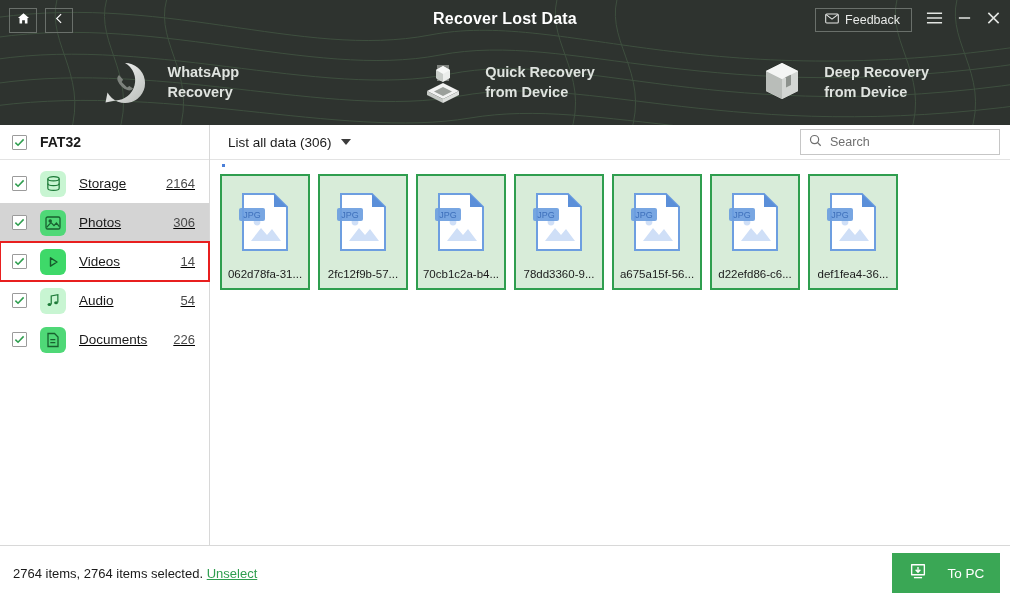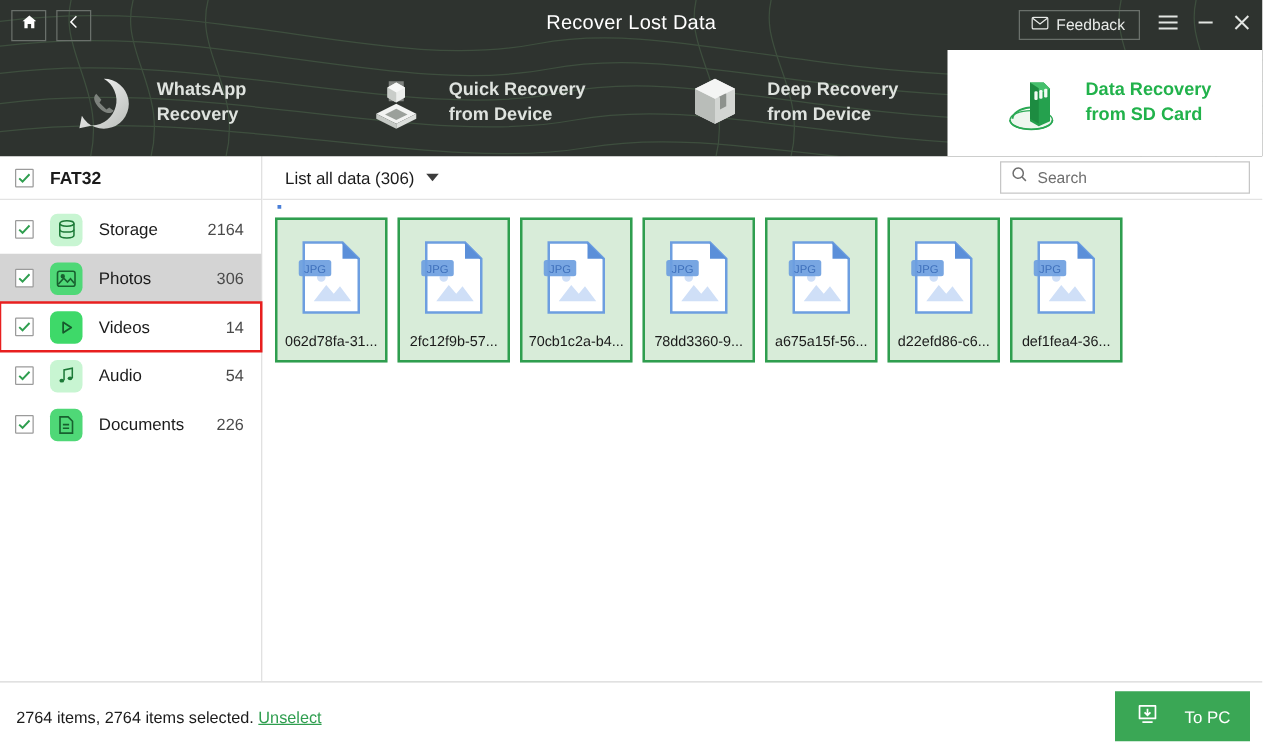--- a/index.html
+++ b/index.html
@@ -36,21 +36,21 @@
     color: #ffffff;
     margin-right: 8px;
     cursor: pointer;
   }
   .win-title {
     position: absolute;
     left: 0; right: 0; top: 10px;
     text-align: center;
     color: #ffffff;
     font-size: 16px;
-    font-weight: normal;
+    font-weight: bold;
     letter-spacing: .2px;
     pointer-events: none;
   }
   .titlebar-right {
     margin-left: auto;
     display: flex;
     align-items: center;
     gap: 14px;
     z-index: 4;
   }
@@ -104,21 +104,21 @@
   .fat-head {
     height: 35px;
     display: flex;
     align-items: center;
     padding-left: 12px;
     gap: 13px;
     border-bottom: 1px solid #e3e3e3;
   }
   .fat-head .label { font-size: 14px; font-weight: bold; color: #1b1b1b; }
 
-  .cat-list { padding-top: 4px; }
+  .cat-list { padding-top: 4px; text-decoration: underline; }
   .cat {
     position: relative;
     height: 39px;
     display: flex;
     align-items: center;
     padding-left: 12px;
     gap: 13px;
     cursor: pointer;
   }
   .cat.selected { background: #d4d4d4; }
@@ -346,39 +346,20 @@
             <path d="M10 14v20l16 8V22z" fill="#b9bdb9"></path>
             <path d="M42 14v20l-16 8V22z" fill="#d3d6d3"></path>
             <path d="M19 10 35 18v10l-5 2.5V21l-11-5.5z" fill="#8d928d"></path>
             <path d="M10 14 26 6l16 8-16 8z" fill="#f4f5f4"></path>
           </svg>
         </span>
         <span class="tab-label">Deep Recovery
 from Device</span>
       </div>
 
-      <div class="tab active">
-        <span class="tab-icon">
-          <svg width="54" height="54" viewBox="0 0 54 54">
-            <ellipse cx="26" cy="40" rx="17" ry="7.5" fill="#eef7ef" stroke="#29a853" stroke-width="1.1"></ellipse>
-            <path d="M9 40c0 4.2 7.6 7.5 17 7.5s17-3.3 17-7.5" fill="none" stroke="#29a853" stroke-width="1.4"></path>
-            <path d="M25 10h11l5 5v26l-9 4-7-4z" fill="#25a14e"></path>
-            <path d="M25 10h11l5 5-5 2.5-11-4z" fill="#45c06c"></path>
-            <path d="M25 10v29l7 4V14.5z" fill="#1d8c41"></path>
-            <g fill="#f3fbf4">
-              <rect x="28.5" y="17" width="2.6" height="7" rx="1"></rect>
-              <rect x="32.4" y="16" width="2.6" height="7" rx="1"></rect>
-              <rect x="36.3" y="15" width="2.6" height="7" rx="1"></rect>
-            </g>
-            <path d="M25 30c-9 1-14 5-14 9" fill="none" stroke="#29a853" stroke-width="1.6"></path>
-          </svg>
-        </span>
-        <span class="tab-label">Data Recovery
-from SD Card</span>
-      </div>
 
     </div>
   </div>
 
   <div class="body">
 
     <div class="sidebar">
       <div class="fat-head">
         <span class="chk">
           <svg width="11" height="11" viewBox="0 0 12 12" fill="none" stroke="#2f9e4f" stroke-width="1.7">

